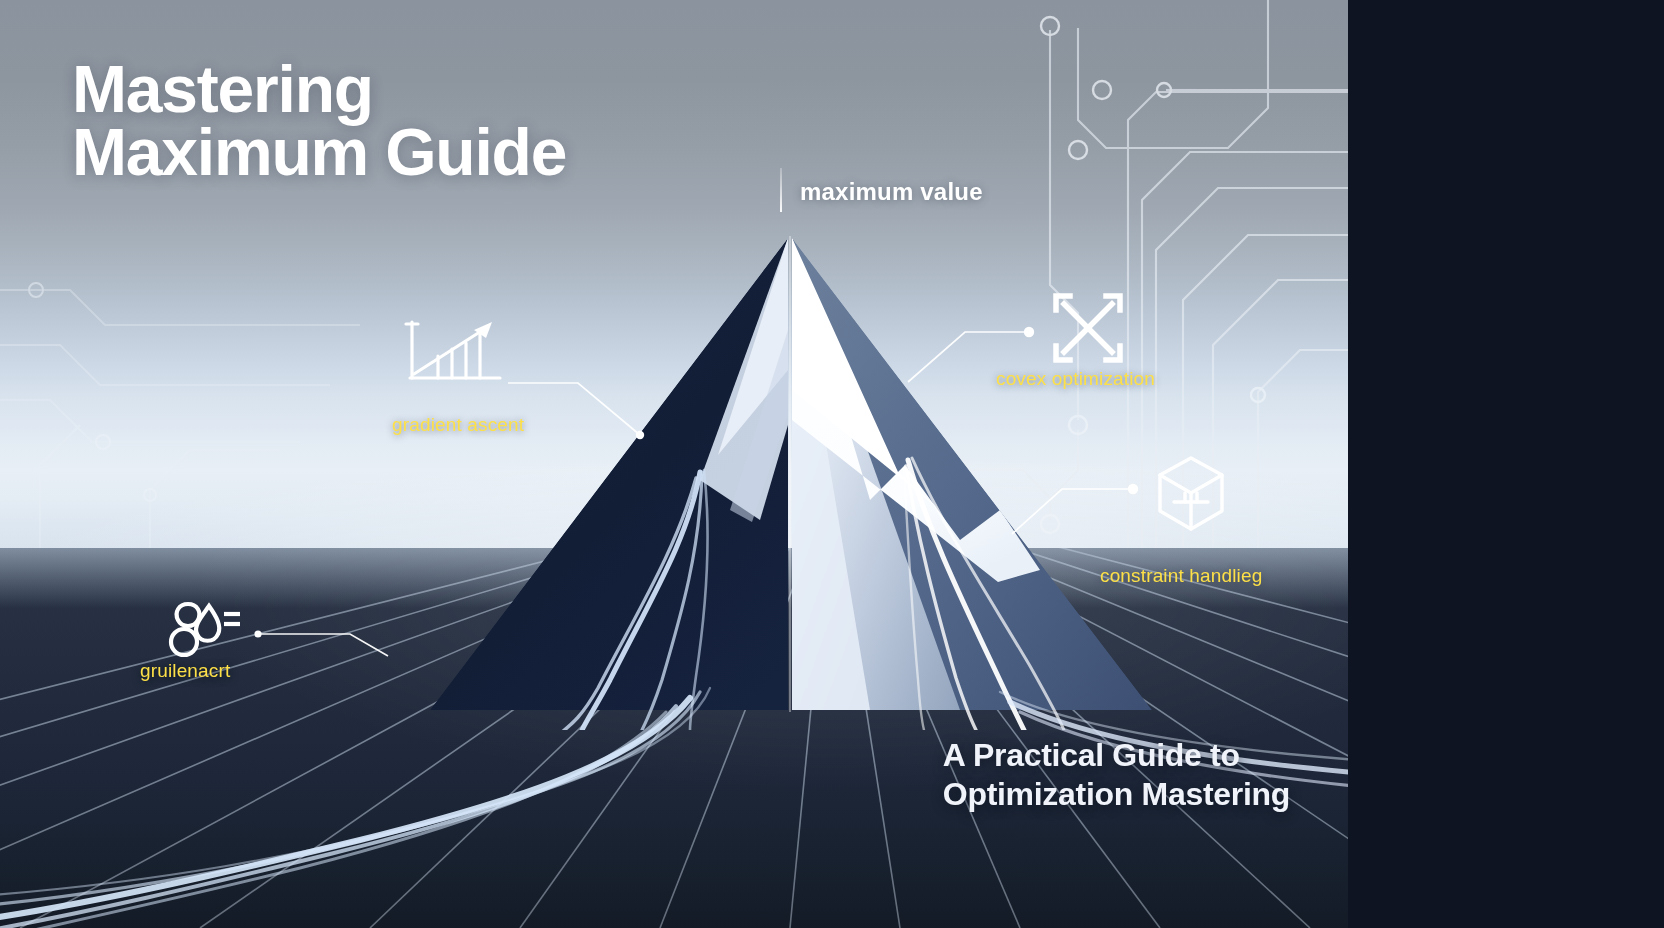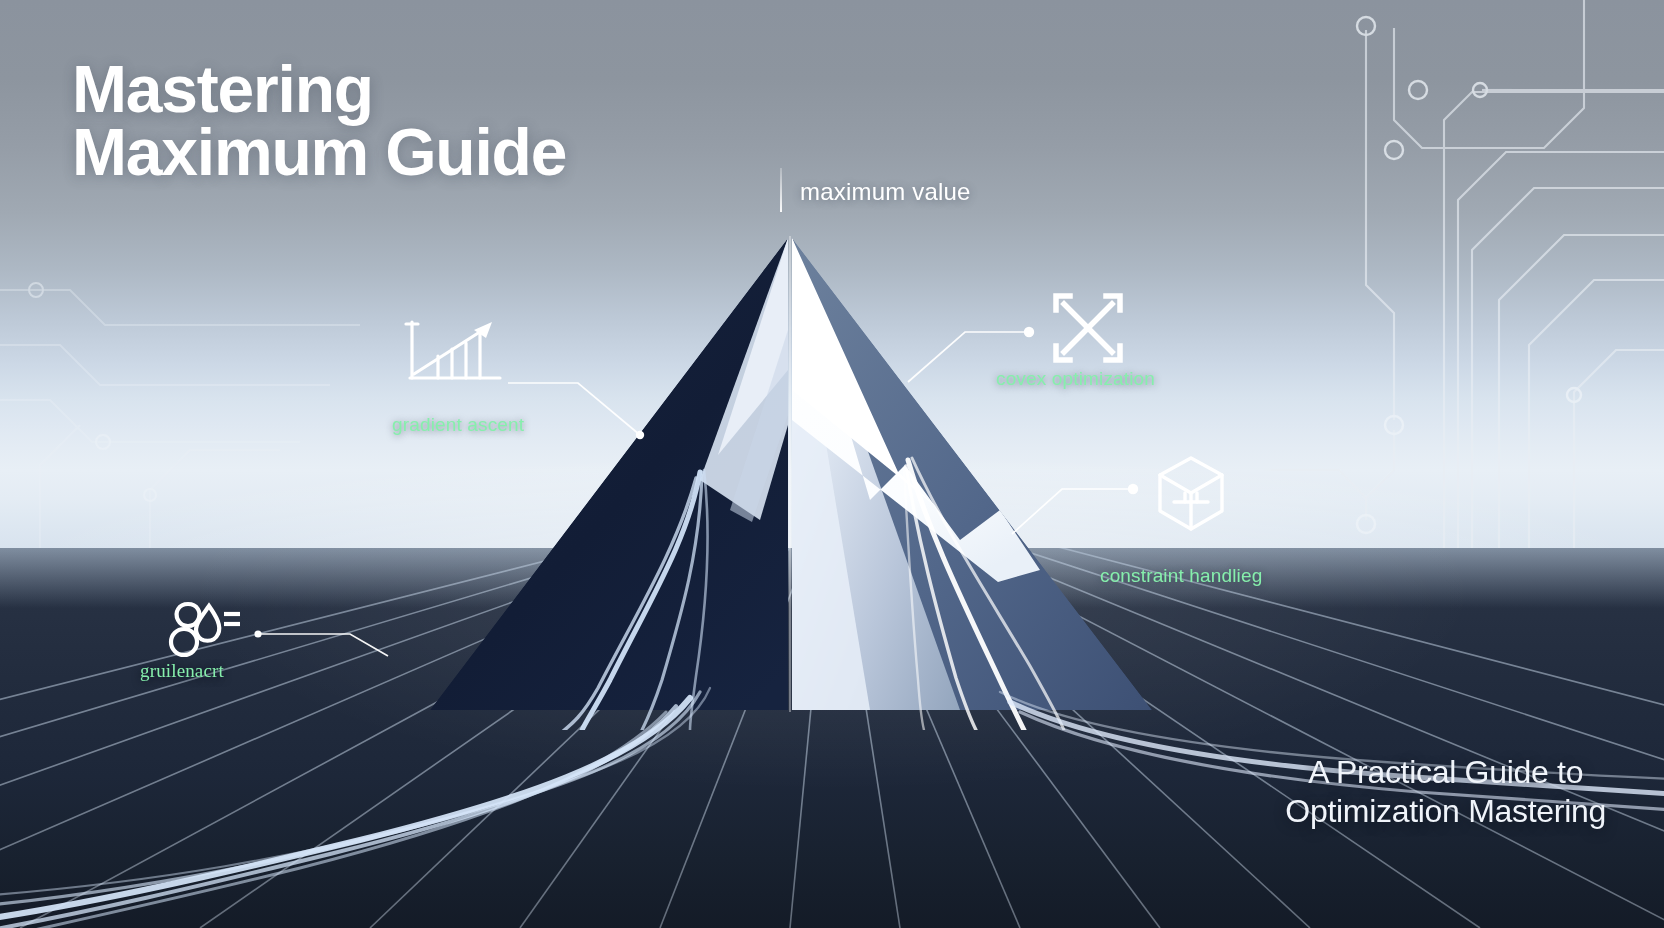--- a/index.html
+++ b/index.html
@@ -4,21 +4,21 @@
 <style>
   * { margin:0; padding:0; box-sizing:border-box; }
   html, body {
     width:1664px; height:928px;
     background:#0e1422;
     font-family:"Liberation Sans", sans-serif;
     overflow:hidden;
   }
   #scene {
     position:relative;
-    width:1664px; height:928px;
+    width:1348px; height:928px;
     overflow:hidden;
   }
 
   
   .sky {
     position:absolute; left:0; top:0; width:1664px; height:560px;
     background:
       linear-gradient(180deg,
         #8b939e 0%,
         #8d959f 14%,
@@ -80,45 +80,45 @@
     position:absolute; left:72px; top:58px;
     color:#ffffff;
     font-size:66px; font-weight:bold;
     line-height:.96; letter-spacing:-1.2px;
     text-shadow:0 2px 14px rgba(40,50,65,.30);
     white-space:pre;
   }
   .subtitle {
     position:absolute; right:58px; top:736px;
     color:#f0f4fa;
-    font-size:32px; font-weight:normal;
+    font-size:32px; font-weight:bold;
     line-height:1.22; letter-spacing:-.3px;
-    text-align:center;
+    text-align:left;
     text-shadow:0 2px 12px rgba(10,16,26,.65);
-    margin-top:17px;
   }
 
   .peak-label {
     position:absolute; left:800px; top:178px;
     color:#ffffff; font-size:24px; letter-spacing:.2px;
     text-shadow:0 1px 8px rgba(45,55,70,.45);
+    font-weight:bold;
   }
   .peak-tick {
     position:absolute; left:780px; top:168px;
     width:2px; height:44px;
     background:linear-gradient(180deg, rgba(255,255,255,.25), rgba(255,255,255,.95));
   }
 
   .anno-label {
     position:absolute;
-    color:#86efac; font-size:19px; letter-spacing:.15px;
+    color:#fde047; font-size:19px; letter-spacing:.15px;
     text-shadow:0 1px 7px rgba(40,50,66,.5);
     white-space:nowrap;
   }
-  .anno-label.dark-bg { text-shadow:0 1px 8px rgba(8,14,24,.85);font-family:Liberation Serif, serif; }
+  .anno-label.dark-bg { text-shadow:0 1px 8px rgba(8,14,24,.85); }
 
   .anno-icon { position:absolute; }
 
   .connector { position:absolute; left:0; top:0; width:1664px; height:928px; pointer-events:none; }
 </style>
 </head>
 <body>
 
 <div id="scene">
 

